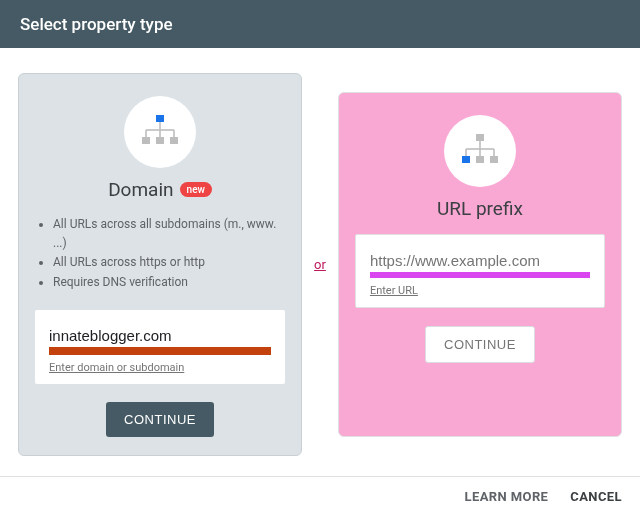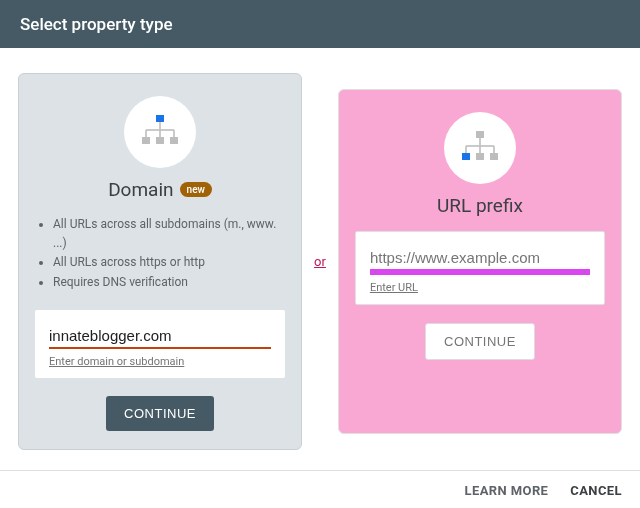--- a/index.html
+++ b/index.html
@@ -56,21 +56,21 @@
     align-items: center;
     gap: 6px;
     margin-bottom: 14px;
   }
   .card-title {
     font-size: 19px;
     font-weight: 400;
     color: #3c4043;
   }
   .badge {
-    background: #a16207;
+    background: #ef4444;
     color: #fff;
     font-size: 10px;
     font-weight: 500;
     padding: 2px 7px;
     border-radius: 9px;
   }
   .bullets {
     list-style: disc;
     color: #5f6368;
     font-size: 12px;
@@ -84,21 +84,21 @@
     width: 100%;
     padding: 16px 14px 10px;
     border: 1px solid #e0e0e0;
     border-radius: 2px;
     margin-bottom: 18px;
   }
   .card-domain .input-box { border: none; }
   .text-input {
     width: 100%;
     border: none;
-    border-bottom: 2px solid #c2410c;
+    border-bottom: 8px solid #c2410c;
     font-size: 15px;
     padding: 0 0 3px;
     outline: none;
     color: #202124;
     background: transparent;
   }
   .text-input.inactive {
     border-bottom: 6px solid #d946ef;
     color: #9aa0a6;
   }

